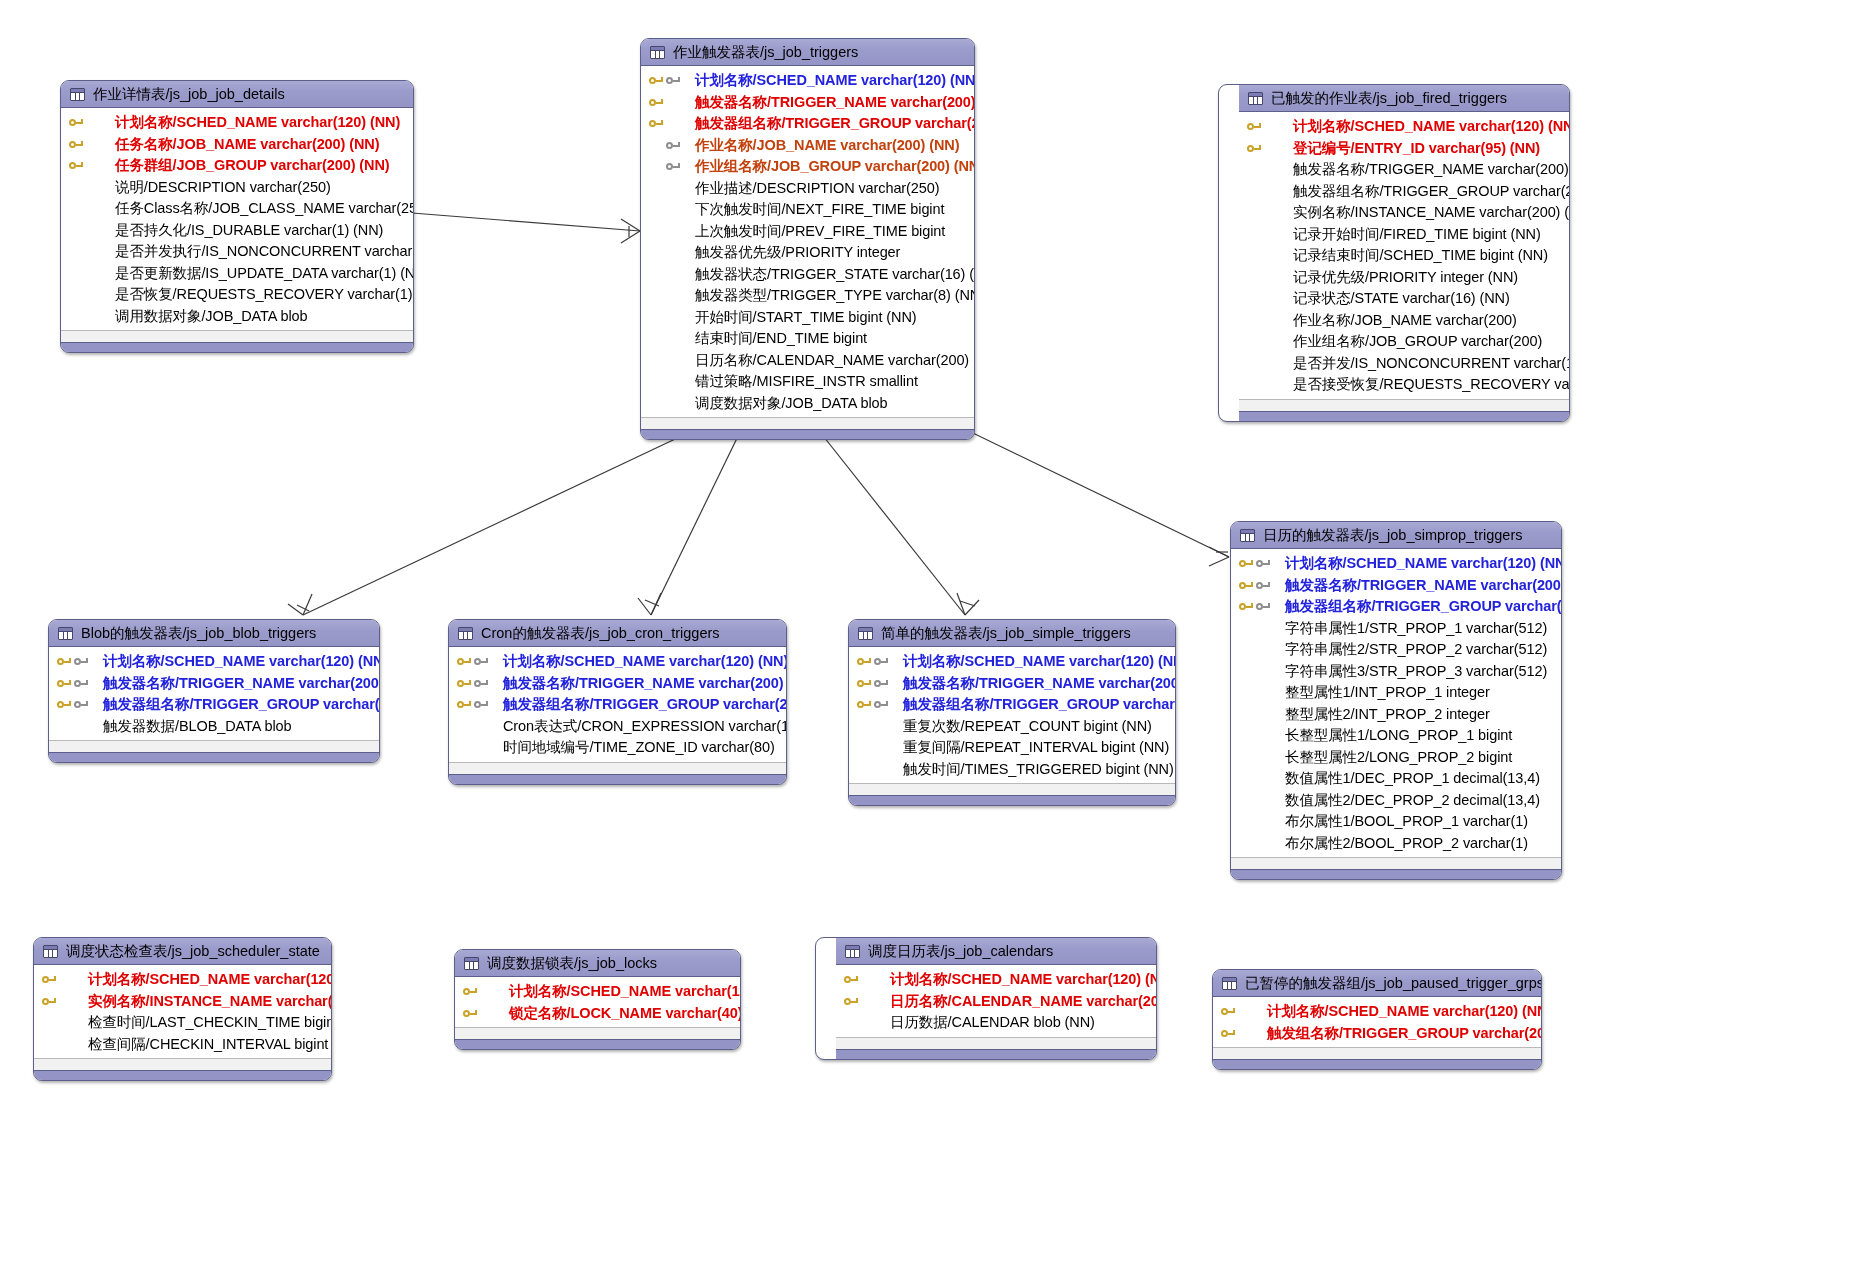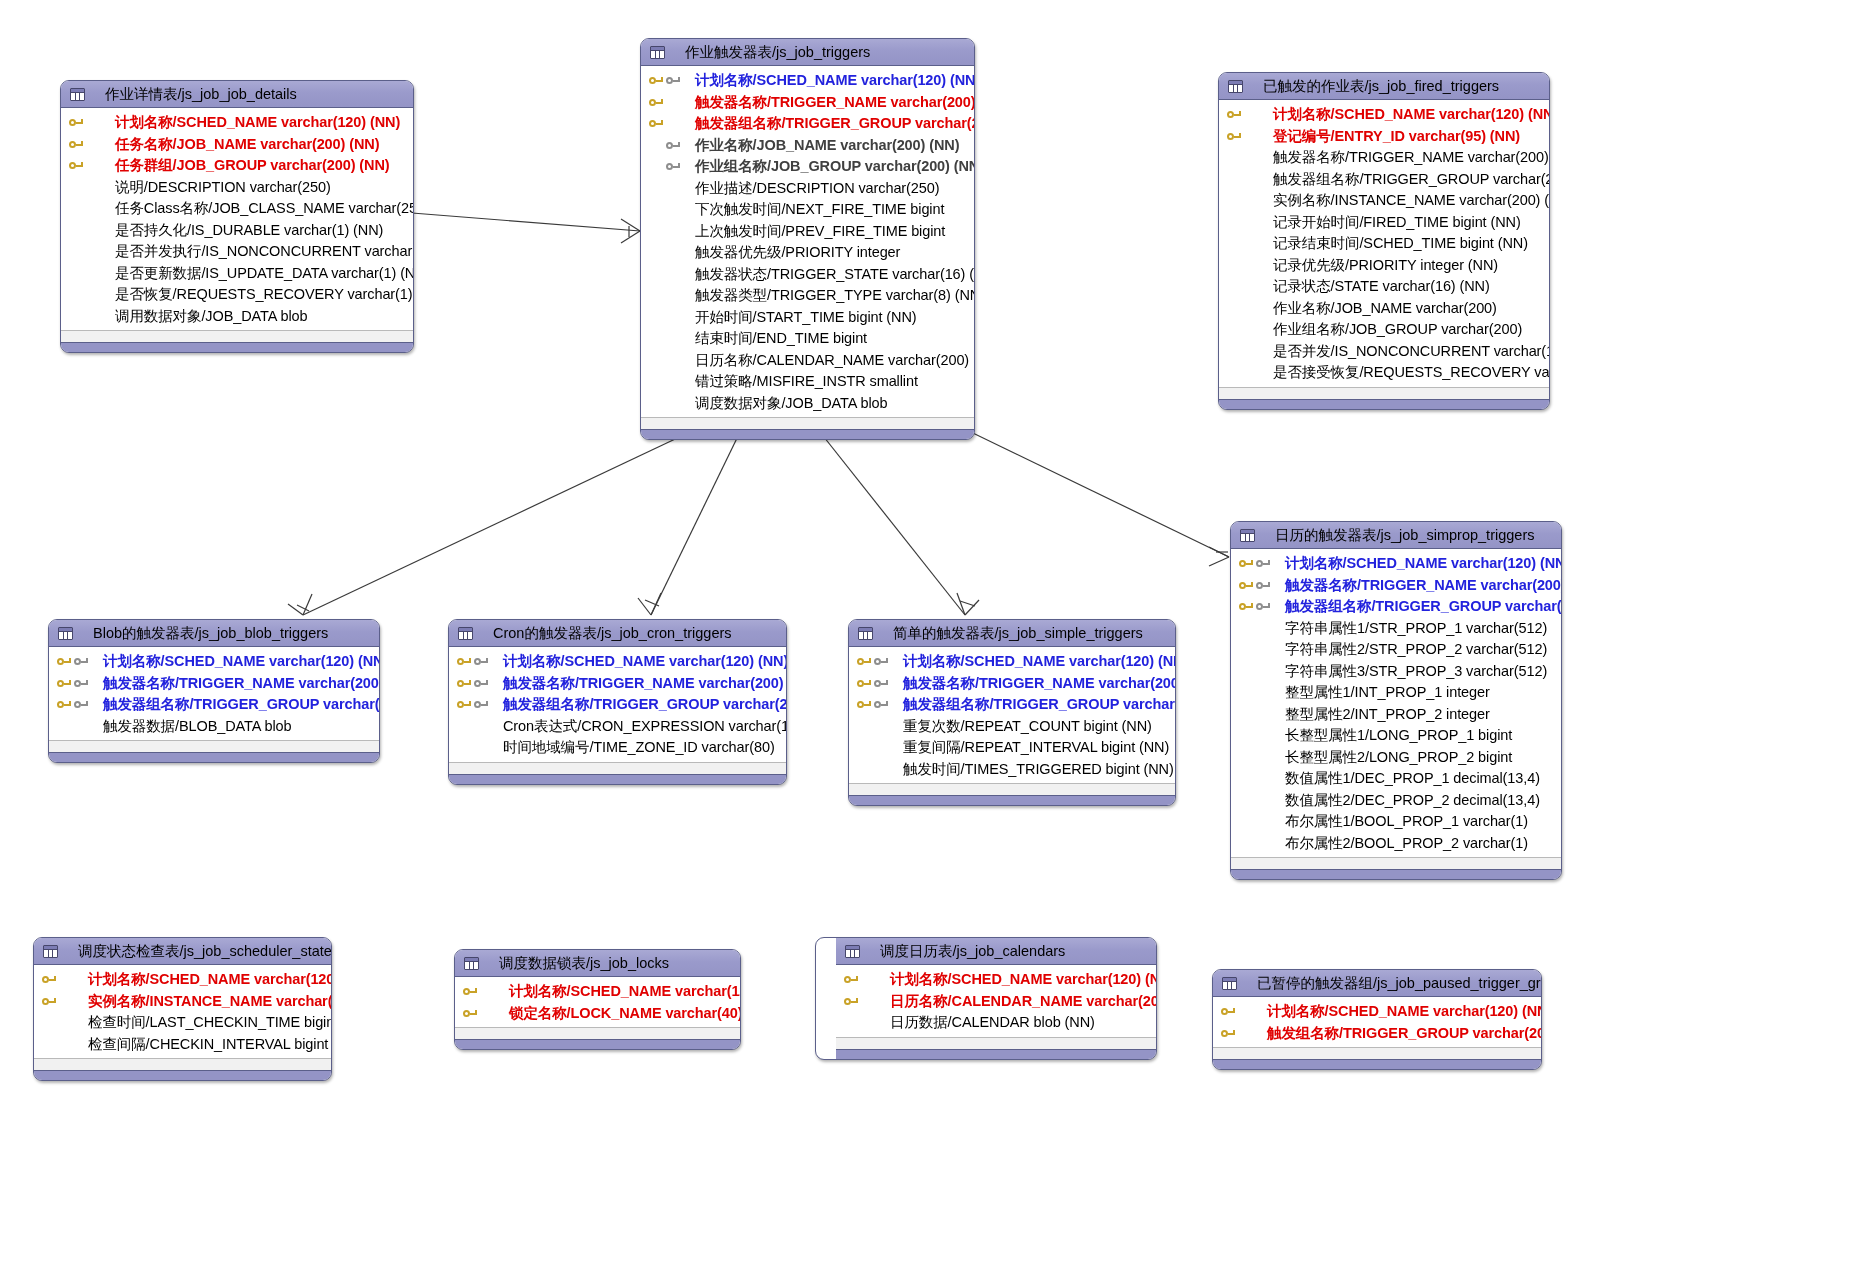--- a/index.html
+++ b/index.html
@@ -17,21 +17,21 @@
     border-radius:9px;
     background:#ffffff;
     box-shadow:1px 2px 3px rgba(0,0,0,.30);
     overflow:hidden;
   }
   .ent-title{
     background:linear-gradient(to bottom,#a9a9d4 0%,#9a9acb 45%,#9494c6 100%);
     border-bottom:1px solid #5b5f8a;
     height:26px;line-height:26px;
     padding:0 8px 0 9px;
-    display:flex;align-items:center;gap:20px;
+    display:flex;align-items:center;gap:8px;
     font-size:14.5px;color:#000;white-space:nowrap;
   }
   .tbl-icon{
     width:13px;height:11px;flex:0 0 auto;
     background:#ffffff;
     border:1px solid #46466b;
     position:relative;border-radius:1px;
   }
   .tbl-icon:before{
     content:"";position:absolute;left:0;top:0;right:0;height:3px;
@@ -46,21 +46,21 @@
   .attr{
     height:21.5px;line-height:21.5px;
     display:flex;align-items:center;
     font-size:14.5px;white-space:nowrap;
     padding-left:8px;
   }
   .keys{width:46px;flex:0 0 46px;display:flex;align-items:center;gap:3px;}
   .kname{letter-spacing:-0.1px;}
   .pk .kname{color:#e00000;font-weight:bold;}
   .pkfk .kname{color:#2222dd;font-weight:bold;}
-  .fk .kname{color:#404040;font-weight:bold;}
+  .fk .kname{color:#c2410c;font-weight:bold;}
   .plain .kname{color:#000;}
   .ent-foot{
     height:11px;background:#f1f1f1;border-top:1px solid #b9b9b9;
   }
   .ent-foot2{
     height:9px;background:#9494c6;border-top:1px solid #5b5f8a;
   }
   
   .key{width:14px;height:13px;flex:0 0 14px;position:relative;}
   .key i{
@@ -275,21 +275,21 @@
           <span class="kname">错过策略/MISFIRE_INSTR smallint</span>
         </div>
         <div class="attr plain">
           <span class="keys"></span>
           <span class="kname">调度数据对象/JOB_DATA blob</span>
         </div>
       </div>
       <div class="ent-foot"></div>
       <div class="ent-foot2"></div>
     </div>
-    <div class="entity" style="left: 1218px; top: 72px; width: 330px;">
+    <div class="entity" style="left: 1218px; top: 84px; width: 330px; padding-left: 20px;">
       <div class="ent-title">
         <span class="tbl-icon"></span>
         <span>已触发的作业表/js_job_fired_triggers</span>
       </div>
       <div class="ent-body">
         <div class="attr pk">
           <span class="keys">
             <span class="key">
               <i></i>
               <b></b>

